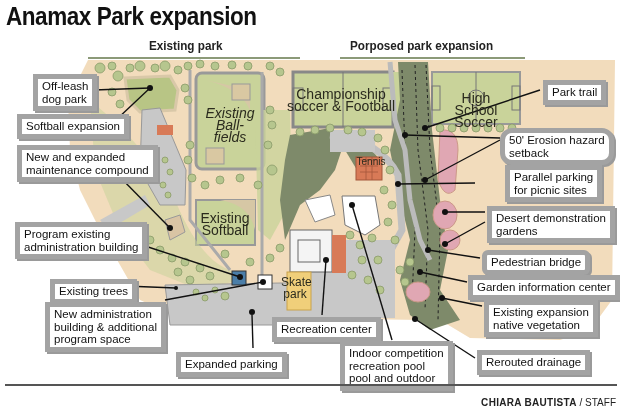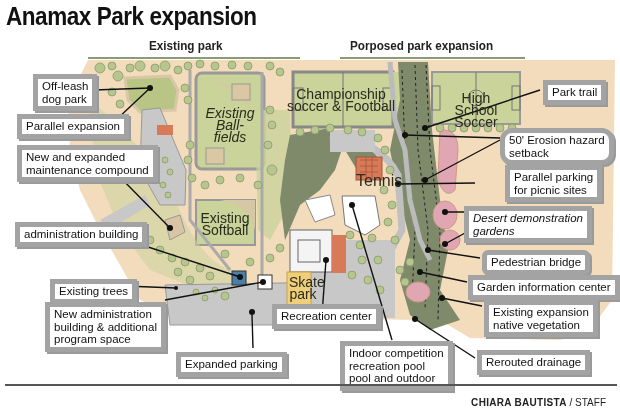--- a/index.html
+++ b/index.html
@@ -4,21 +4,21 @@
 <style>
   html, body { margin:0; padding:0; background:#ffffff; }
   body { width:620px; height:414px; position:relative; overflow:hidden; font-family:"Liberation Sans", sans-serif; }
   .title { position:absolute; left:6px; top:2px; font-family:"Liberation Sans", sans-serif; font-weight:bold; font-size:25px; color:#111; letter-spacing:-0.5px; transform:scaleX(0.9); transform-origin:left top; }
   .section-head { position:absolute; font-weight:bold; font-size:13px; color:#222; transform:scaleX(0.9); transform-origin:left top; }
   .map { position:absolute; left:0; top:0; width:620px; height:414px; }
   .label { position:absolute; background:#fff; border:5px solid #a3a3a3; box-shadow:2px 2px 0 #9a9a9a; font-size:11.5px; line-height:12.5px; color:#111; padding:1px 4px; white-space:nowrap; }
   .map-text { position:absolute; font-size:14px; line-height:12px; color:#2b2b1e; text-align:center; }
   .map-text.italic { font-style:italic; }
   .rule { position:absolute; left:5px; width:612px; height:0; border-top:2px solid #555; }
-  .credit { position:absolute; right:14px; top:397px; font-size:10px; color:#222; }
+  .credit { position:absolute; right:4px; top:397px; font-size:10px; color:#222; }
   .credit b { font-weight:bold; letter-spacing:0.3px; }
 </style>
 </head>
 <body>
 
 <div class="title">Anamax Park expansion</div>
 <div class="section-head" style="left:149px;top:38px;">Existing park</div>
 <div class="section-head" style="left:350px;top:38px;">Porposed park expansion</div>
 
 <svg class="map" viewBox="0 0 620 414" xmlns="http://www.w3.org/2000/svg">
@@ -217,58 +217,59 @@
     <circle cx="420" cy="272" r="3"></circle>
       <circle cx="442" cy="298" r="3"></circle>
       <circle cx="415" cy="319" r="3"></circle>
   </g>
 </svg>
 
 <div class="map-text italic" style="left:200px;top:107px;width:60px;">Existing Ball-fields</div>
 <div class="map-text" style="left:200px;top:212px;width:50px;">Existing Softball</div>
 <div class="map-text" style="left:285px;top:88px;width:112px;">Championship soccer &amp; Football</div>
 <div class="map-text" style="left:440px;top:92px;width:72px;text-align:center;">High School Soccer</div>
-<div class="map-text" style="left:356px;top:175px;width:30px;font-size:16px;">Tennis</div>
-<div class="map-text" style="left:289px;top:276px;width:28px;font-size:14px;">Skate park</div>
+<div class="map-text" style="left:356px;top:156px;width:30px;font-size:10px;">Tennis</div>
+<div class="map-text" style="left:281px;top:276px;width:28px;font-size:12px;">Skate park</div>
 
 <div class="label" style="left:33px;top:74px;">
   <div>Off-leash</div>
   <div>dog park</div>
 </div>
-<div class="label" style="left:17px;top:114px;">Parallel expansion</div>
+<div class="label" style="left:17px;top:114px;">Softball expansion</div>
 <div class="label" style="left:17px;top:145px;">
   <div>New and expanded</div>
   <div>maintenance compound</div>
 </div>
 <div class="label" style="left:15px;top:222px;">
+  <div>Program existing</div>
   <div>administration building</div>
 </div>
 <div class="label" style="left:50px;top:279px;">Existing trees</div>
 <div class="label" style="left:45px;top:302px;">
   <div>New administration</div>
   <div>building &amp; additional</div>
   <div>program space</div>
 </div>
 <div class="label" style="left:176px;top:352px;">Expanded parking</div>
-<div class="label" style="left:272px;top:304px;">Recreation center</div>
+<div class="label" style="left:272px;top:317px;">Recreation center</div>
 <div class="label" style="left:340px;top:341px;">
   <div>Indoor competition</div>
   <div>recreation pool</div>
   <div>pool and outdoor</div>
 </div>
 <div class="label" style="left:543px;top:80px;">Park trail</div>
 <div class="label" style="left:500px;top:128px;border-radius:12px;">
   <div>50' Erosion hazard</div>
   <div>setback</div>
 </div>
 <div class="label" style="left:505px;top:165px;">
   <div>Parallel parking</div>
   <div>for picnic sites</div>
 </div>
-<div class="label" style="left:464px;top:206px;font-style:italic;">
+<div class="label" style="left:487px;top:206px;">
   <div>Desert demonstration</div>
   <div>gardens</div>
 </div>
 <div class="label" style="left:482px;top:250px;border-radius:6px;">Pedestrian bridge</div>
 <div class="label" style="left:468px;top:275px;">Garden information center</div>
 <div class="label" style="left:484px;top:300px;">
   <div>Existing expansion</div>
   <div>native vegetation</div>
 </div>
 <div class="label" style="left:477px;top:350px;">Rerouted drainage</div>

